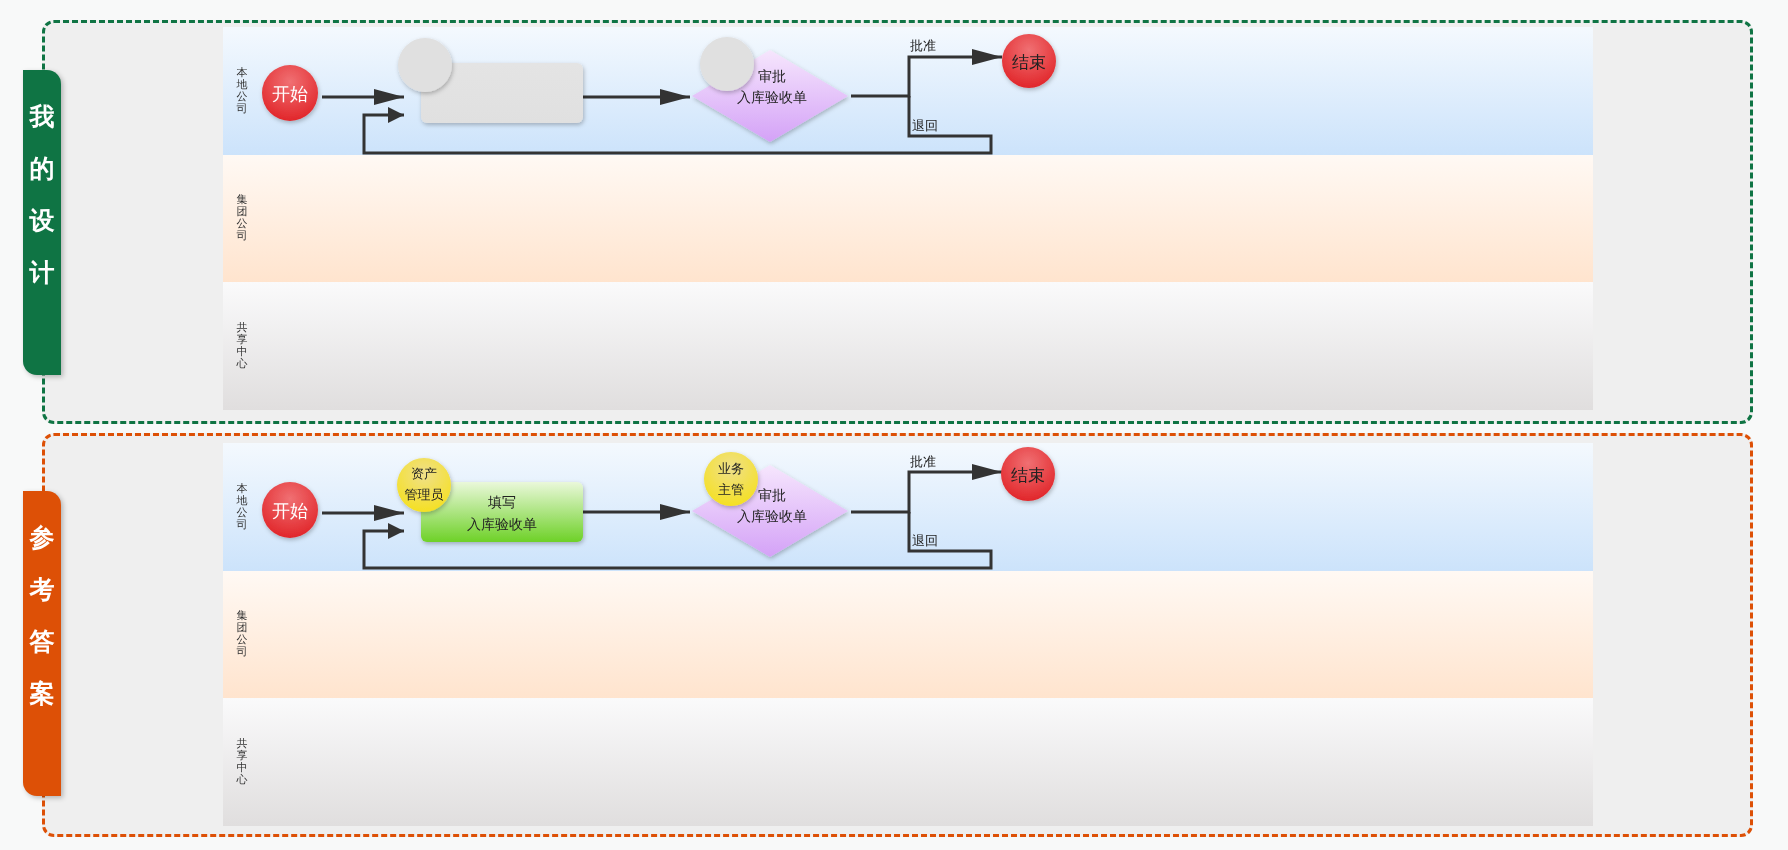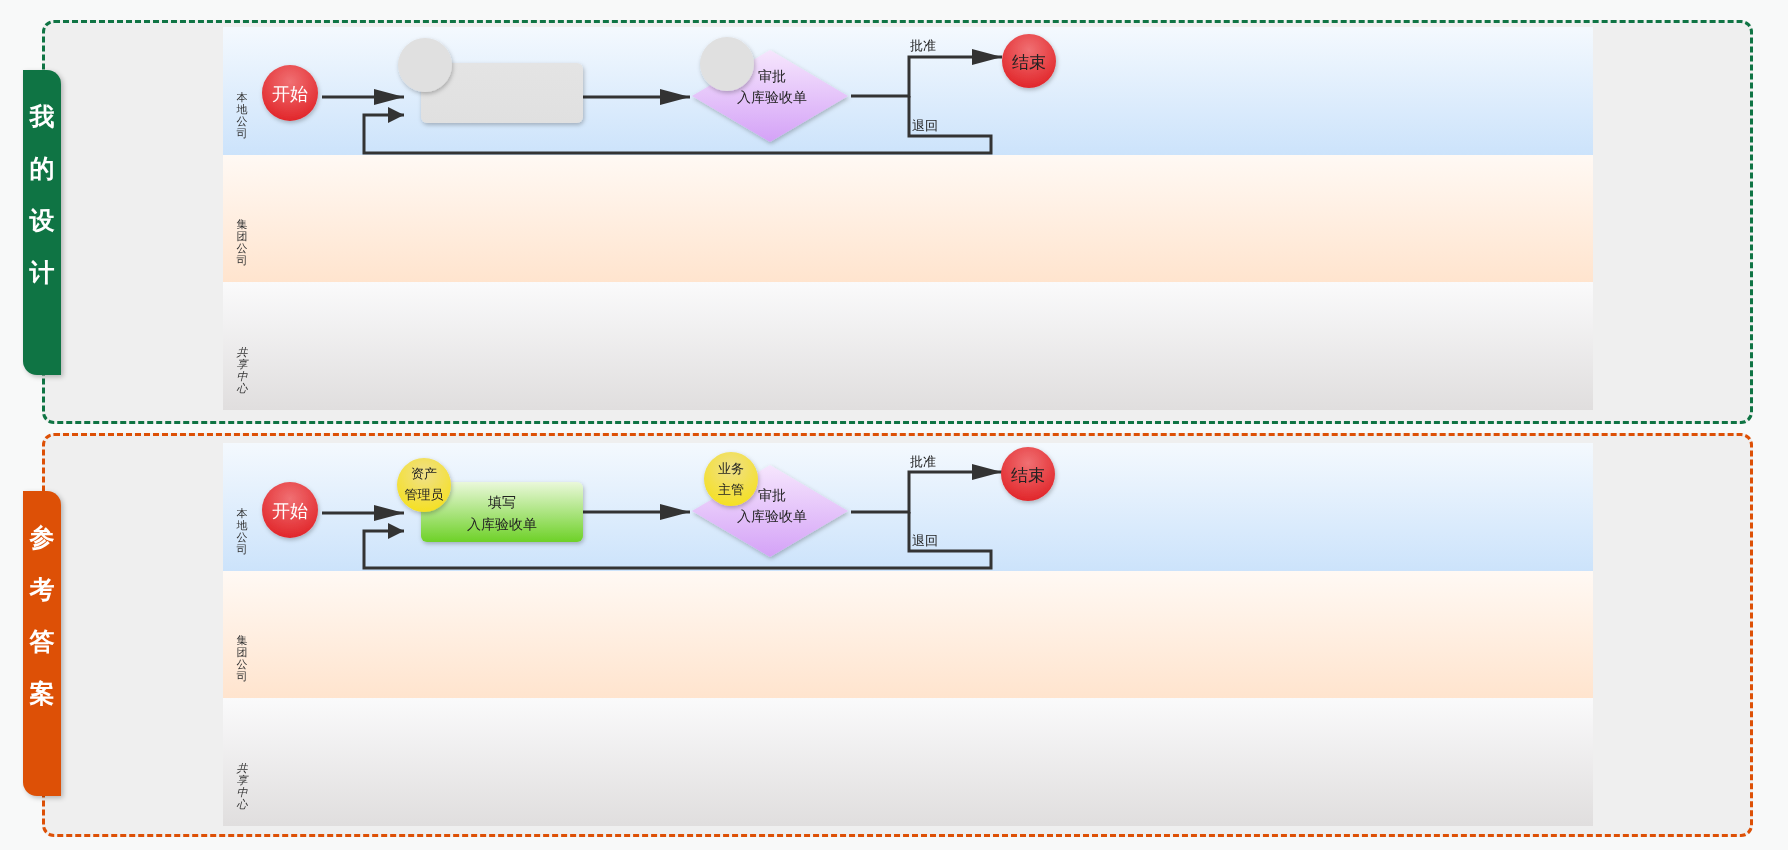--- a/index.html
+++ b/index.html
@@ -10,22 +10,22 @@
   .tab{position:absolute;left:23px;width:38px;height:305px;border-radius:0 14px 0 14px;box-shadow:2px 2px 5px rgba(0,0,0,.25);display:flex;flex-direction:column;align-items:center;justify-content:flex-start;padding-top:34px;box-sizing:border-box;}
   .tab.green{top:70px;background:#0f7444;}
   .tab.orange{top:491px;background:#dd5006;}
   .tab span{color:#fff;font-weight:bold;font-size:25px;line-height:25px;margin-bottom:27px;}
   .pool{position:absolute;left:223px;width:1370px;}
   .pool.p1{top:27px;}
   .pool.p2{top:443px;}
   .lane{position:relative;height:127.6px;}
   .lane.blue{background:linear-gradient(#f4f9fe,#cce3fb);}
   .lane.peach{background:linear-gradient(#fff9f4,#ffe4ce);padding-left:16px;}
-  .lane.gray{background:linear-gradient(#fafafb,#e0dede);font-style:italic;}
-  .lane-label{position:absolute;left:12px;top:50%;transform:translateY(-50%);width:14px;font-size:11px;line-height:12px;color:#333;text-align:center;word-break:break-all;margin-top:25px;}
+  .lane.gray{background:linear-gradient(#fafafb,#e0dede);}
+  .lane-label{position:absolute;left:12px;top:50%;transform:translateY(-50%);width:14px;font-size:11px;line-height:12px;color:#333;text-align:center;word-break:break-all;}
   svg.flow{position:absolute;left:0;top:0;}
   .diagram-text{font-family:"DejaVu Sans",sans-serif;}
 </style>
 </head>
 <body>
 
 <div class="frame green"></div>
 <div class="frame orange"></div>
 
 <div class="tab green">

